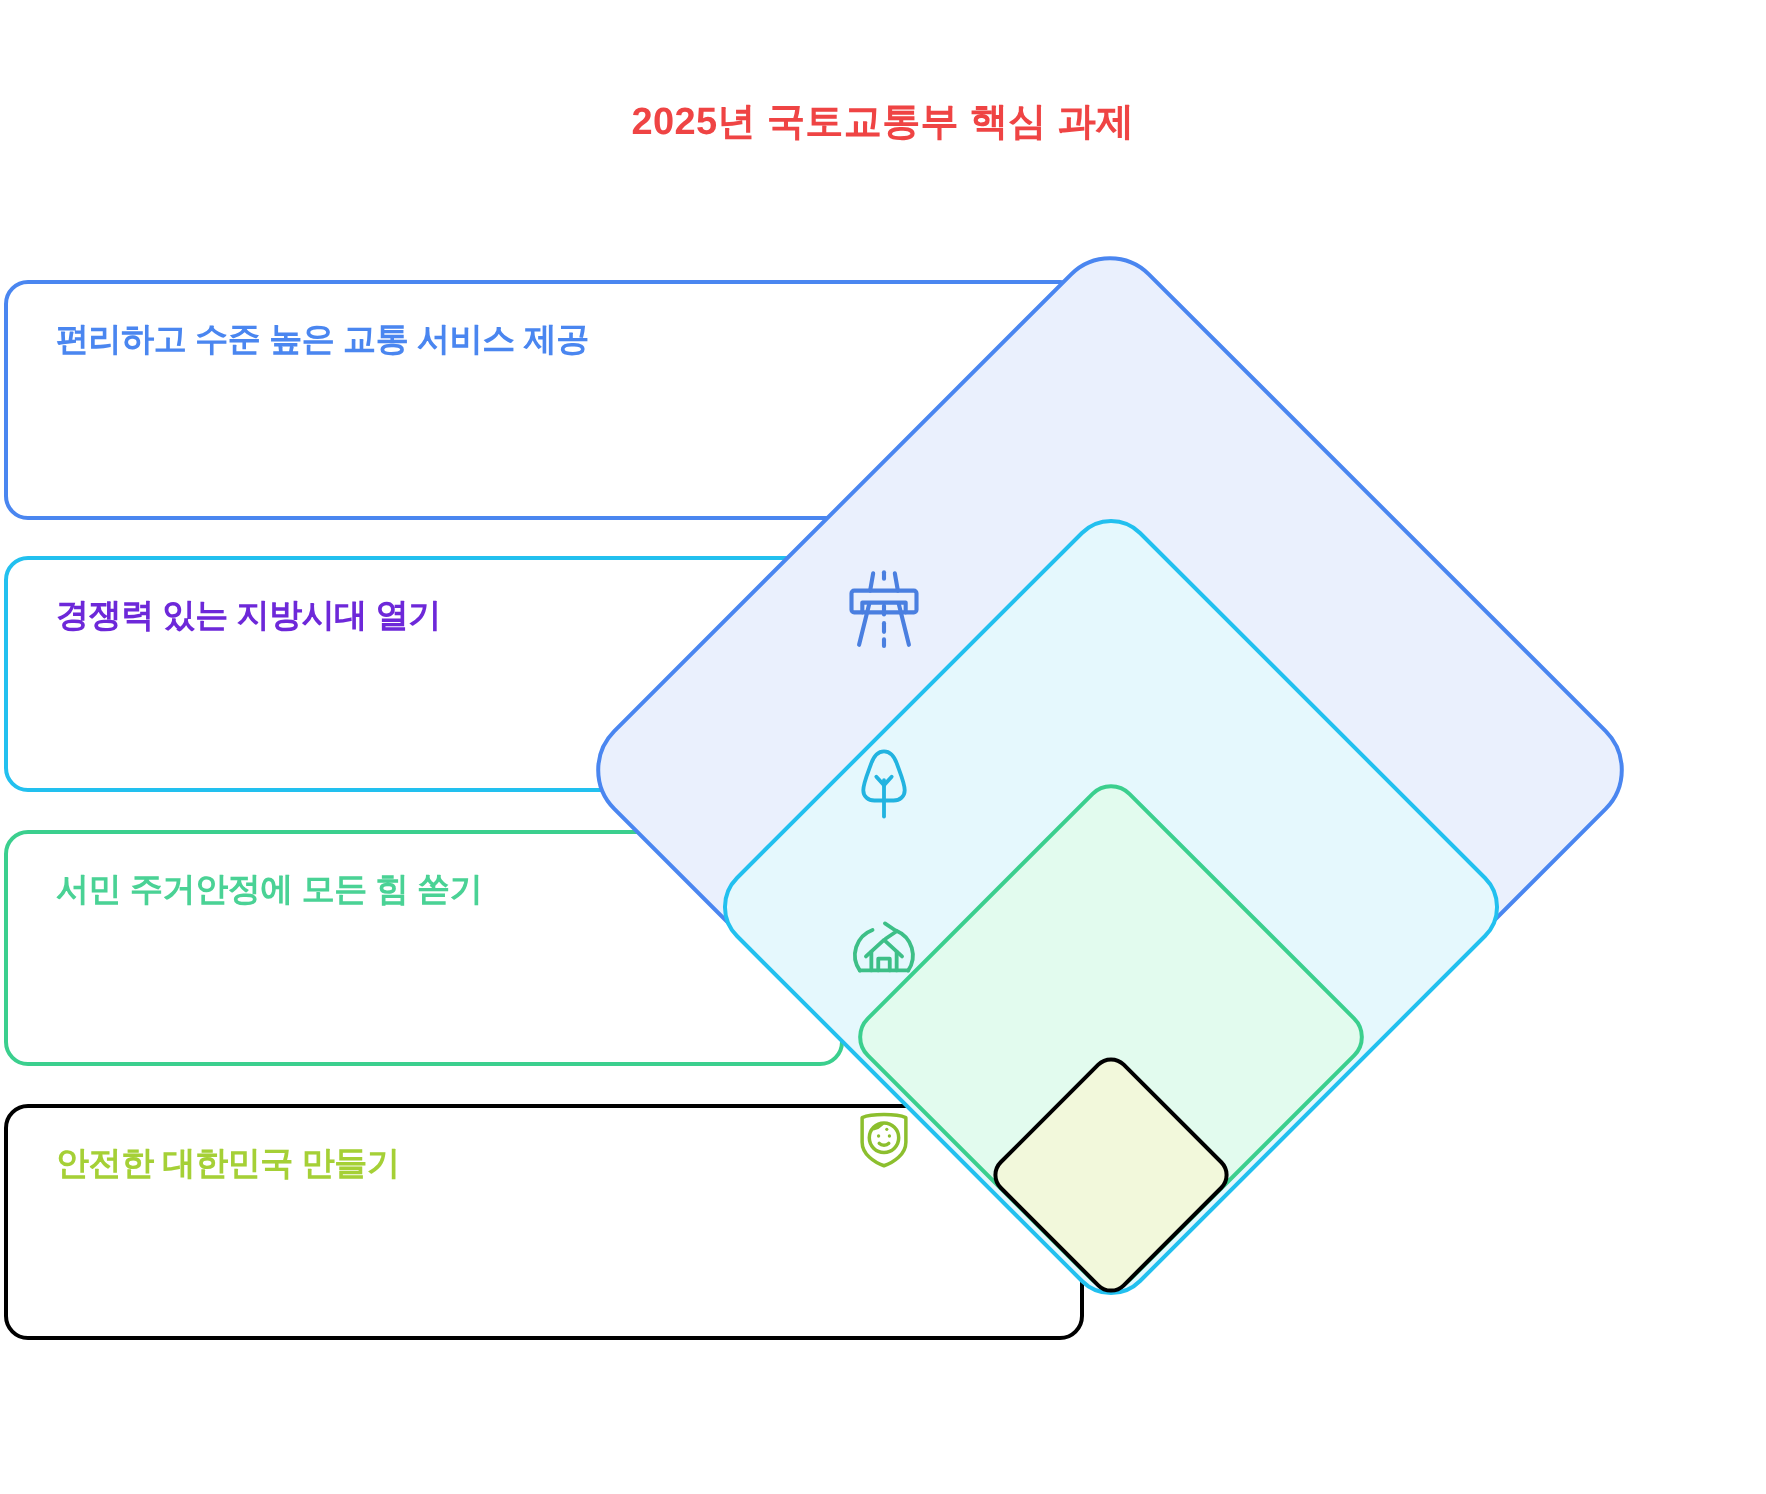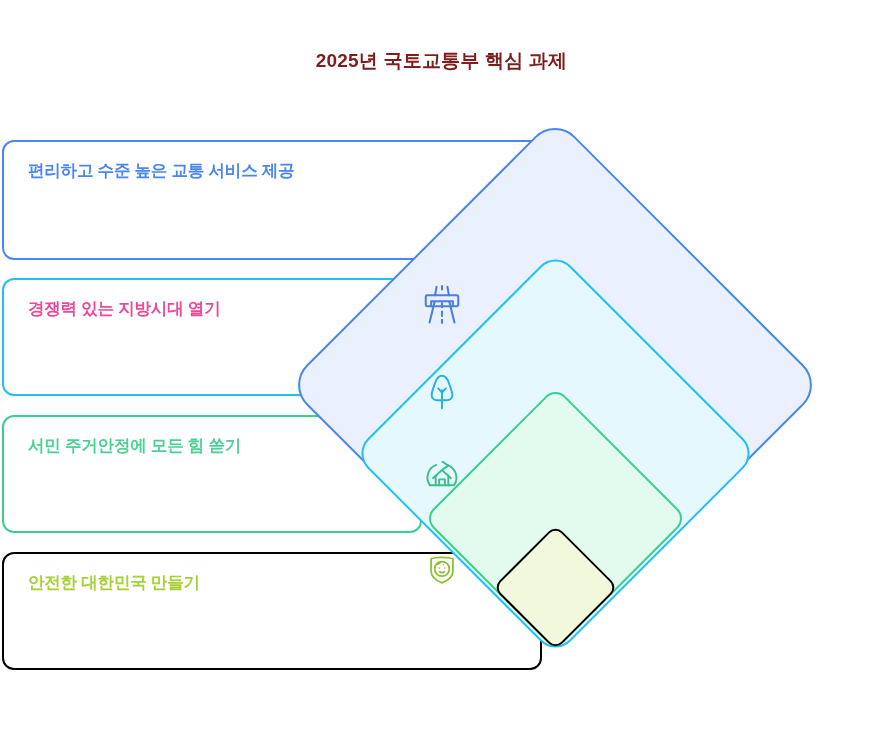--- a/index.html
+++ b/index.html
@@ -24,21 +24,21 @@
 
   
   .title {
     position: absolute;
     left: 0;
     top: 48px;
     width: 883px;
     text-align: center;
     font-size: 19px;
     font-weight: bold;
-    color: #7f1d1d;
+    color: #ef4444;
     letter-spacing: 0.2px;
     white-space: nowrap;
   }
 
   
   .label-layer {
     position: absolute;
     left: 0; top: 0;
     width: 883px; height: 747px;
     z-index: 1;
@@ -99,21 +99,21 @@
 
 <div id="stage">
 
   <div class="title">2025년 국토교통부 핵심 과제</div>
 
   <div class="label-layer">
     <div class="label-box" id="box-0" style="left: 2px; top: 118px; width: 540px; height: 120px; border-color: rgb(74, 134, 240);">
       <div class="label-text" style="color: rgb(74, 134, 240);">편리하고 수준 높은 교통 서비스 제공</div>
     </div>
     <div class="label-box" id="box-1" style="left: 2px; top: 256px; width: 420px; height: 118px; border-color: rgb(34, 192, 239);">
-      <div class="label-text" style="color: #ec4899;">경쟁력 있는 지방시대 열기</div>
+      <div class="label-text" style="color: #6d28d9;">경쟁력 있는 지방시대 열기</div>
     </div>
     <div class="label-box" id="box-3" style="left: 2px; top: 530px; width: 540px; height: 118px;">
       <div class="label-text" style="color: rgb(165, 208, 54);">안전한 대한민국 만들기</div>
     </div>
     <div class="label-box" id="box-2" style="left: 2px; top: 393px; width: 420px; height: 118px; border-color: rgb(59, 207, 142);">
       <div class="label-text" style="color: rgb(74, 210, 149);">서민 주거안정에 모든 힘 쏟기</div>
     </div>
   </div>
 
   <div class="diamond-layer">

